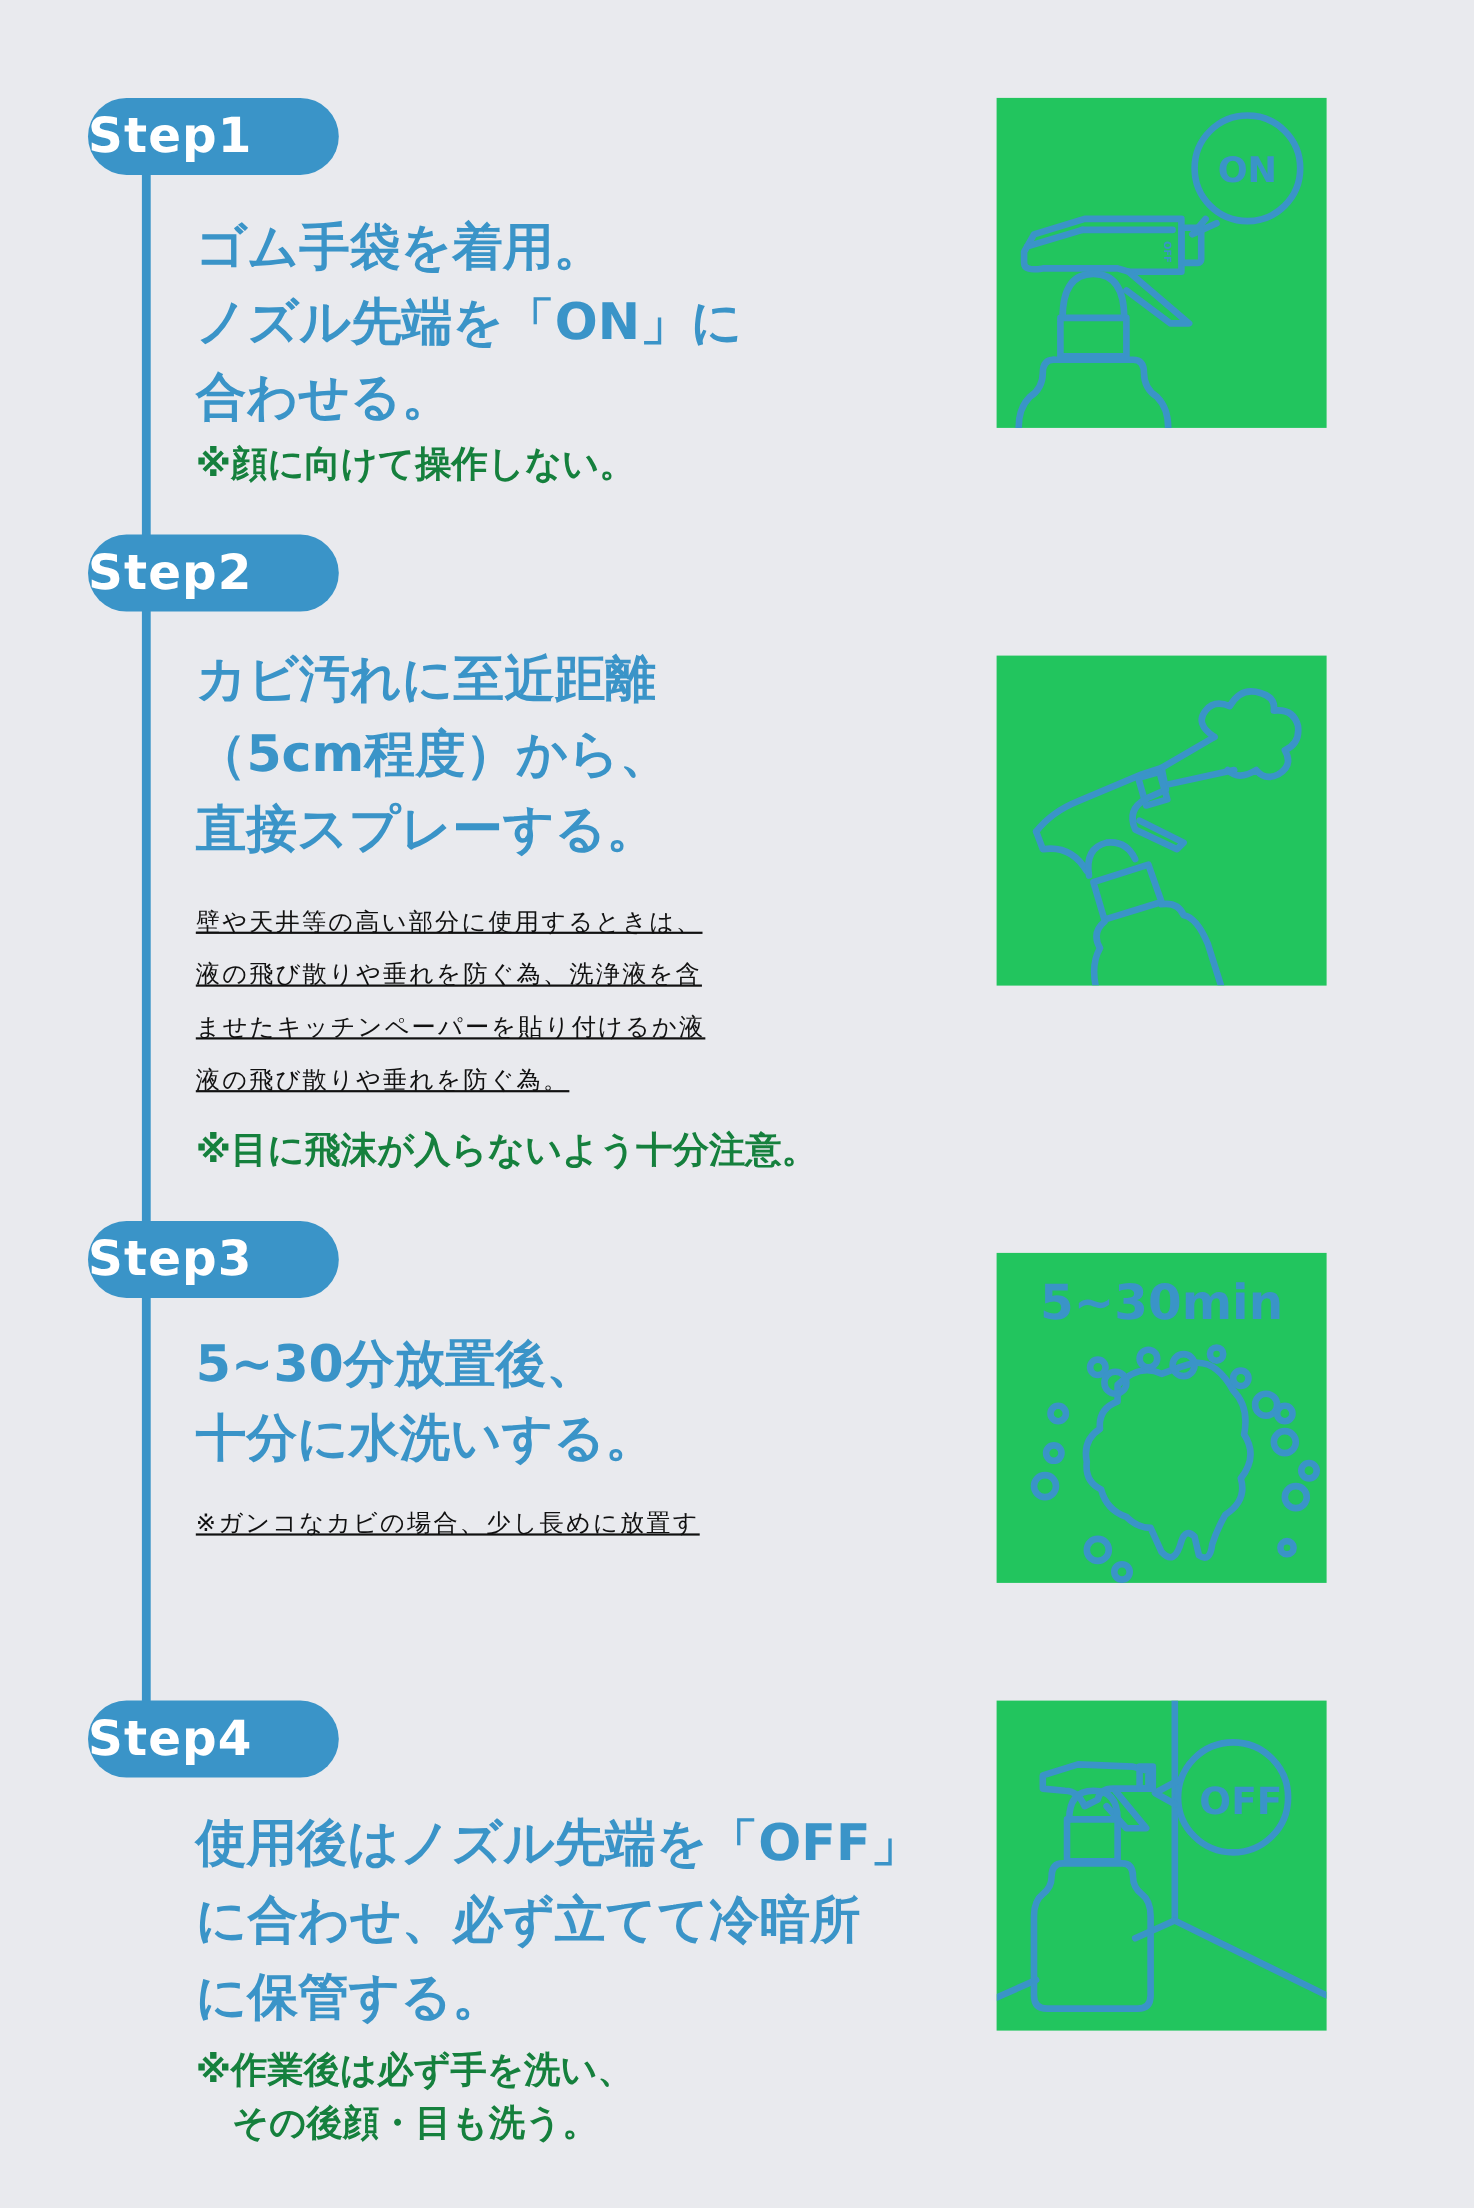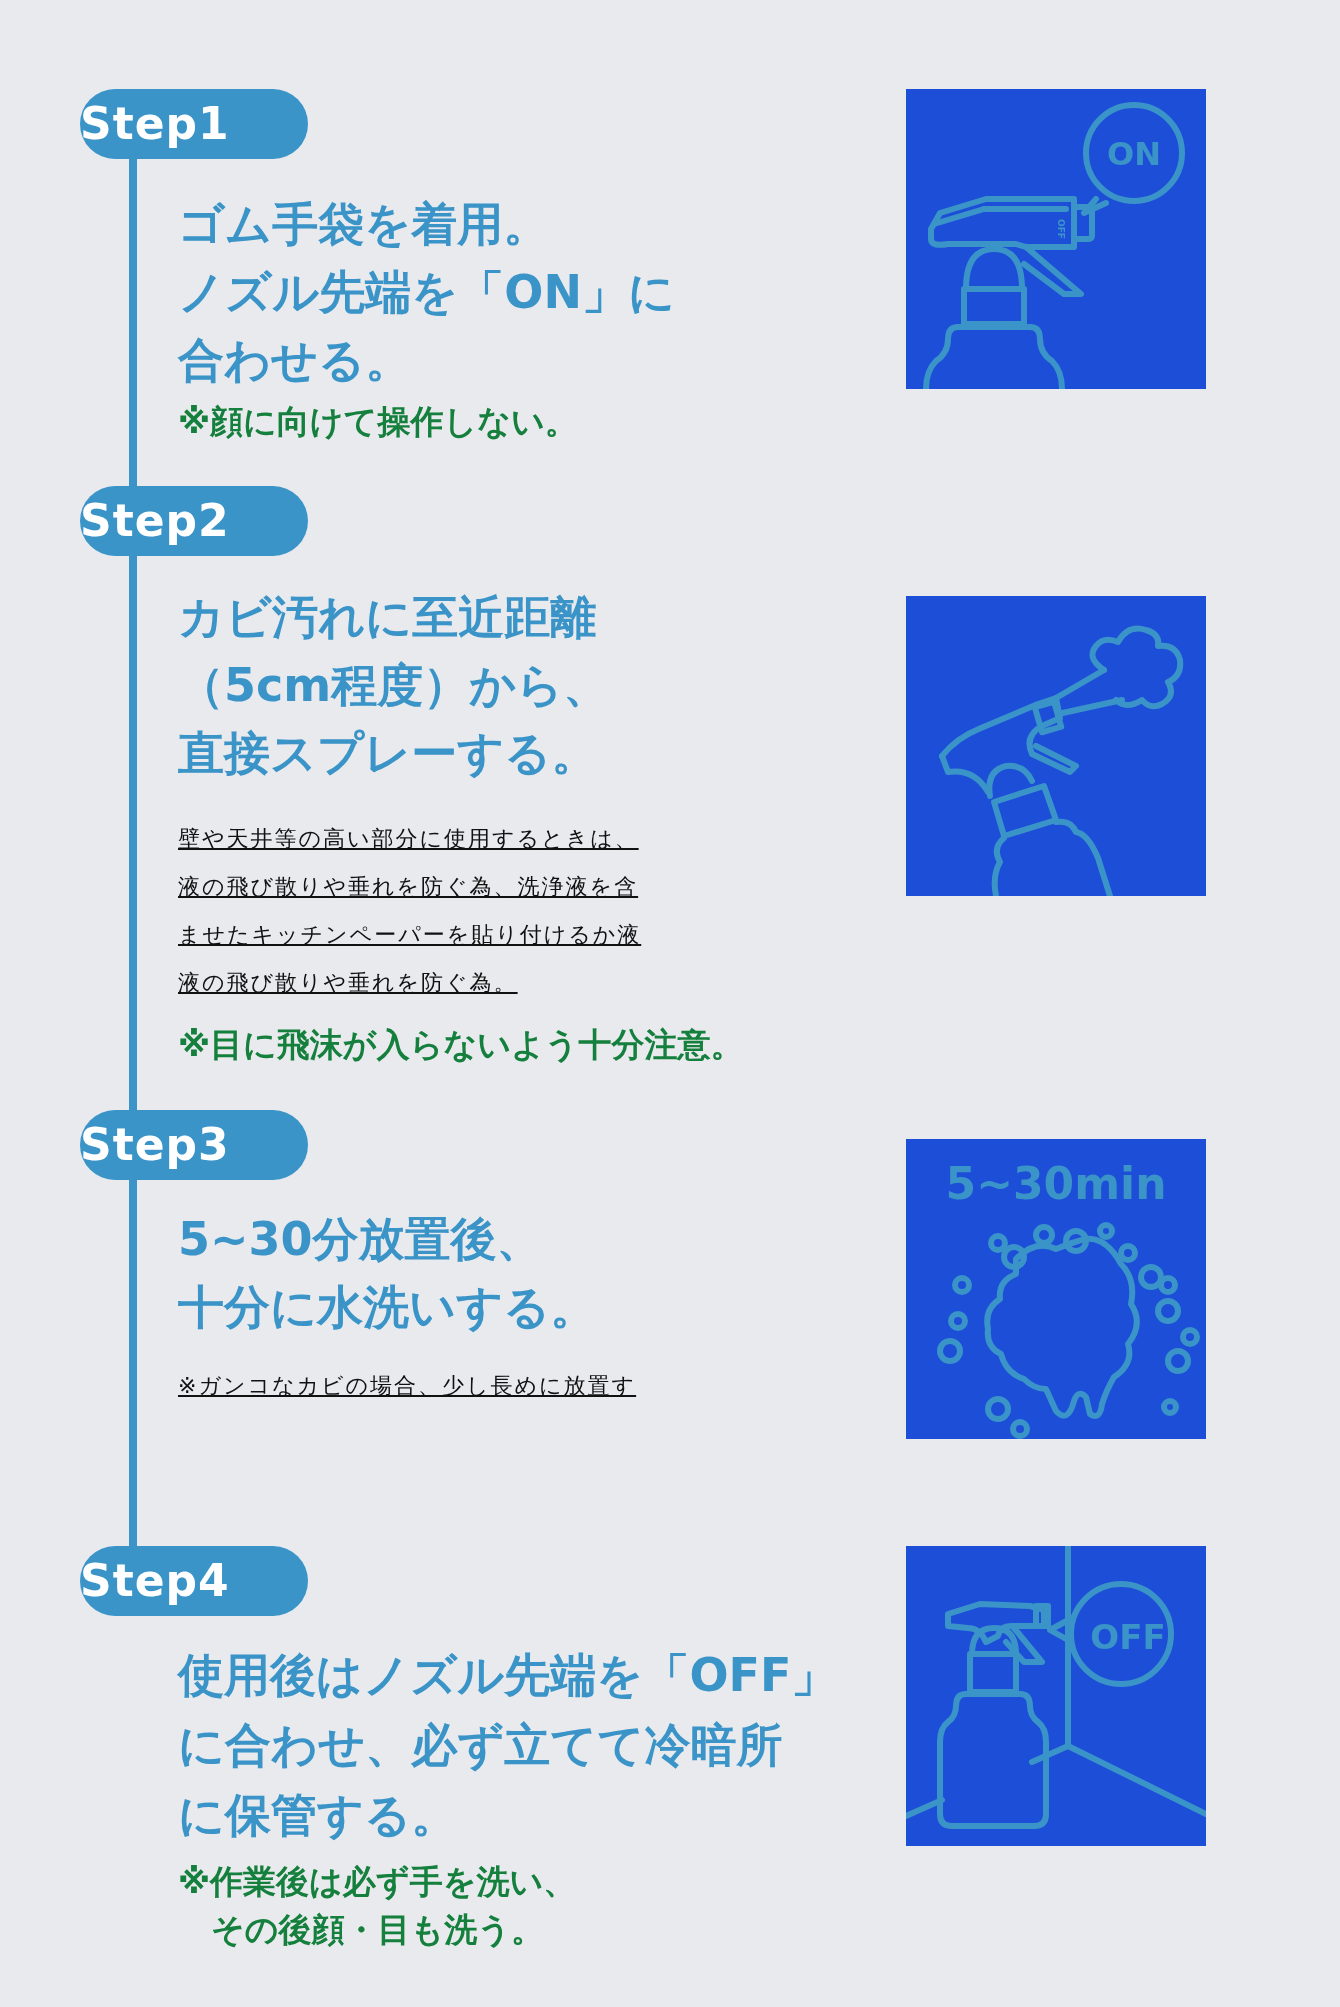--- a/index.html
+++ b/index.html
@@ -13,21 +13,21 @@
     background:#3A94C8; color:#fff; font-family:"DejaVu Sans", sans-serif; font-weight:bold;
     font-size:44px; line-height:70px; letter-spacing:1px;
   }
   .step { position:absolute; left:178px; }
   .heading {
     color:#3A94C8; font-weight:bold; font-size:46px; line-height:68px; white-space:nowrap; margin:0;
   }
   .heading div { height:68px; }
   .warn { color:#15803d; font-weight:bold; font-size:33px; line-height:48px; white-space:nowrap; }
   .body-text { color:#111; font-size:22px; line-height:48px; white-space:nowrap; letter-spacing:2px;text-decoration:underline; }
-  .panel { position:absolute; left:906px; width:300px; height:300px; background:#1d4ed8; overflow:hidden; }
+  .panel { position:absolute; left:906px; width:300px; height:300px; background:#22c55e; overflow:hidden; }
   .panel svg { position:absolute; left:0; top:0; width:300px; height:300px; }
 </style>
 </head>
 <body>
 
 <div class="timeline"></div>
 
 <div class="pill" style="top:89px">Step1</div>
 <div class="step" style="top:190px">
   <div class="heading">

